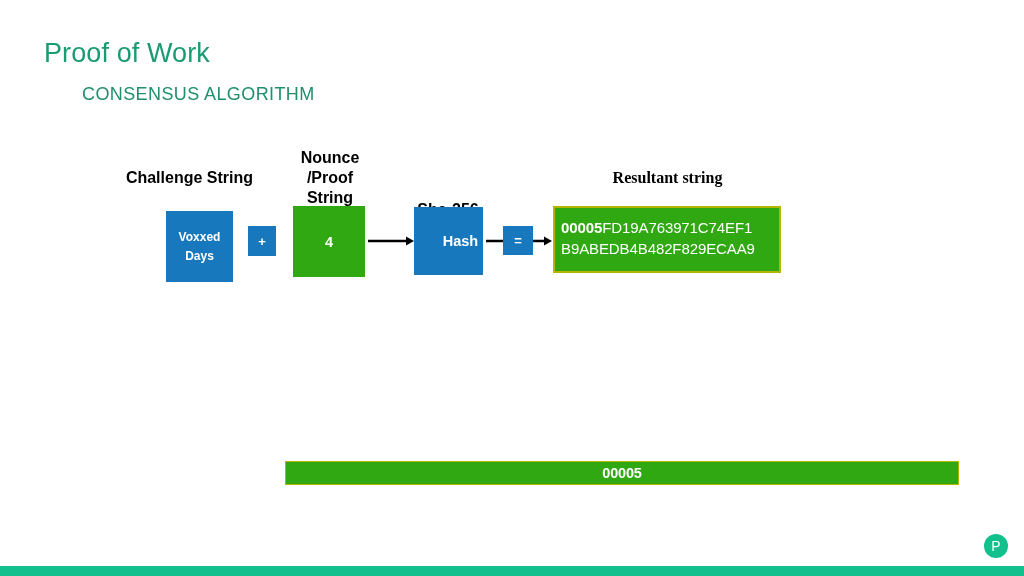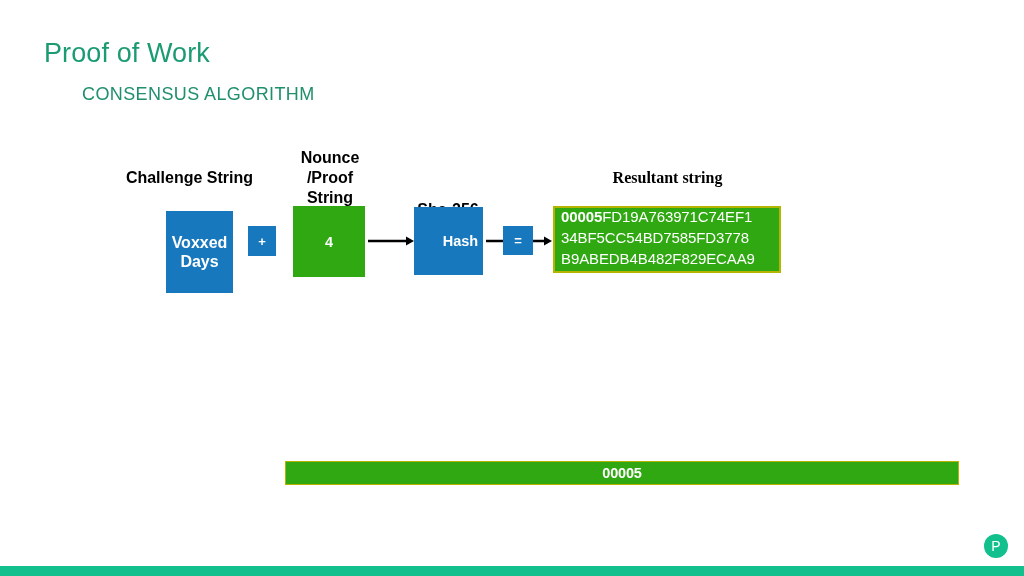--- a/index.html
+++ b/index.html
@@ -69,22 +69,22 @@
     justify-content: center;
     box-sizing: border-box;
     color: #ffffff;
     font-weight: bold;
     text-align: center;
   }
   .box-blue  { background: #1878bd; }
   .box-green { background: #2fa811; }
 
   #box-challenge {
-    left: 166px; top: 211px; width: 67px; height: 82px;
-    font-size: 16px; line-height: 19px;
+    left: 166px; top: 211px; width: 67px; height: 71px;
+    font-size: 12px; line-height: 19px;
   }
   #box-plus {
     left: 248px; top: 226px; width: 28px; height: 30px;
     font-size: 13px;
   }
   #box-nounce {
     left: 293px; top: 206px; width: 72px; height: 71px;
     font-size: 14.5px;
   }
   #box-hash {
@@ -201,21 +201,20 @@
 
   <svg class="arrow" id="arrow-equal" viewBox="0 0 66 10">
     <line x1="0" y1="5" x2="59" y2="5" stroke="#000000" stroke-width="2.4"></line>
     <polygon points="58,0.6 66,5 58,9.4" fill="#000000"></polygon>
   </svg>
 
   <div class="box box-blue" id="box-equals">=</div>
 
   <div id="result-box">
     <span class="hash-line"><span class="bold-prefix">00005</span><span>FD19A763971C74EF1</span></span>
-    <span class="hash-line">34BF5CC54BD7585FD3778</span>
     <span class="hash-line">B9ABEDB4B482F829ECAA9</span>
   </div>
 
   <div id="full-hash-strip">
       <span class="bold-prefix">00005</span>
     </div>
 
   <div id="brand-logo">
     <span>P</span>
   </div>

